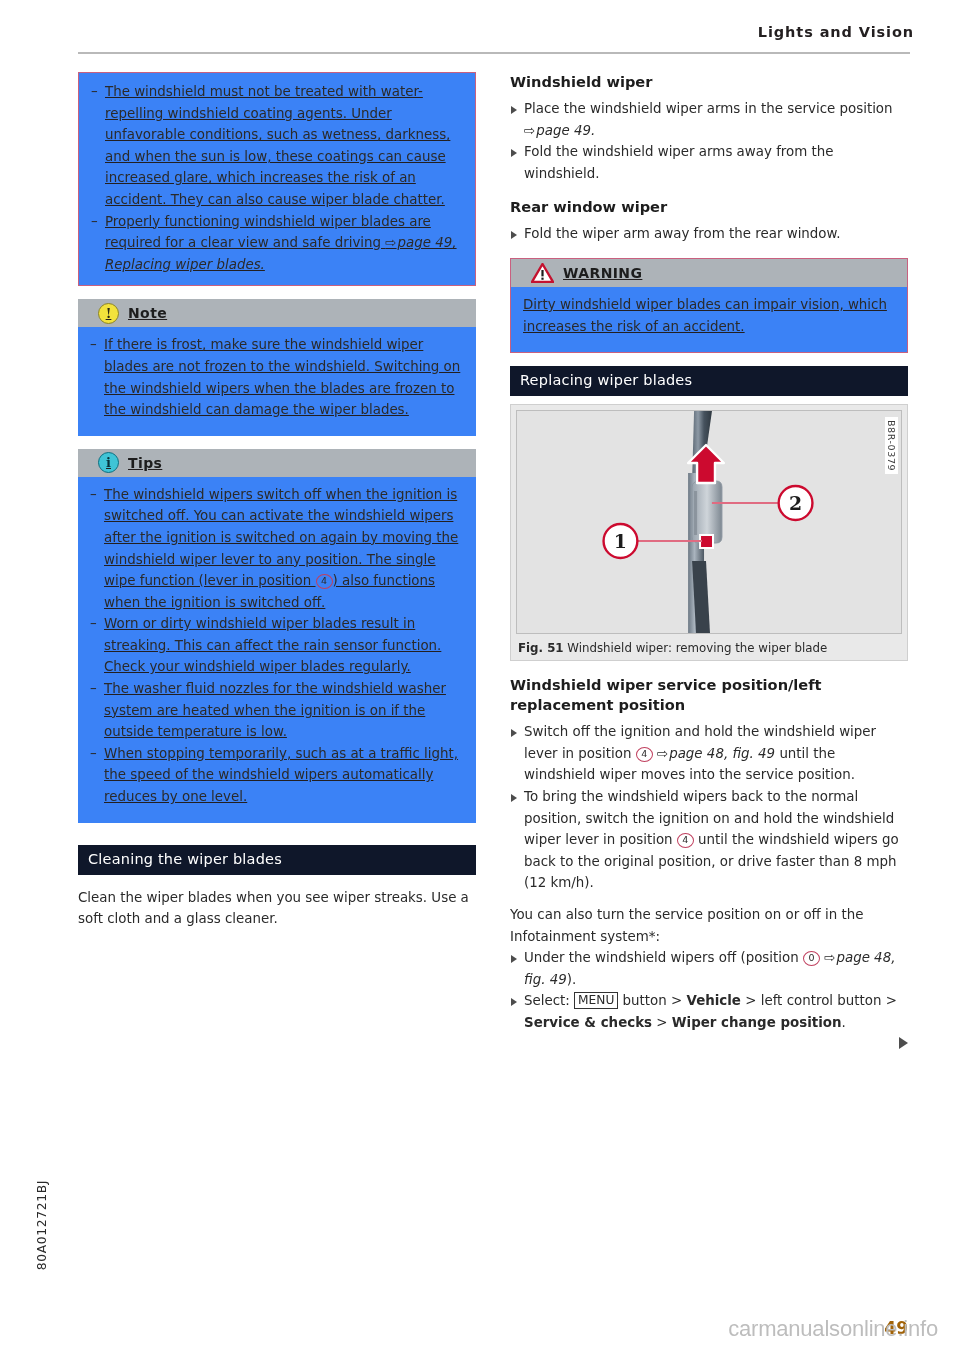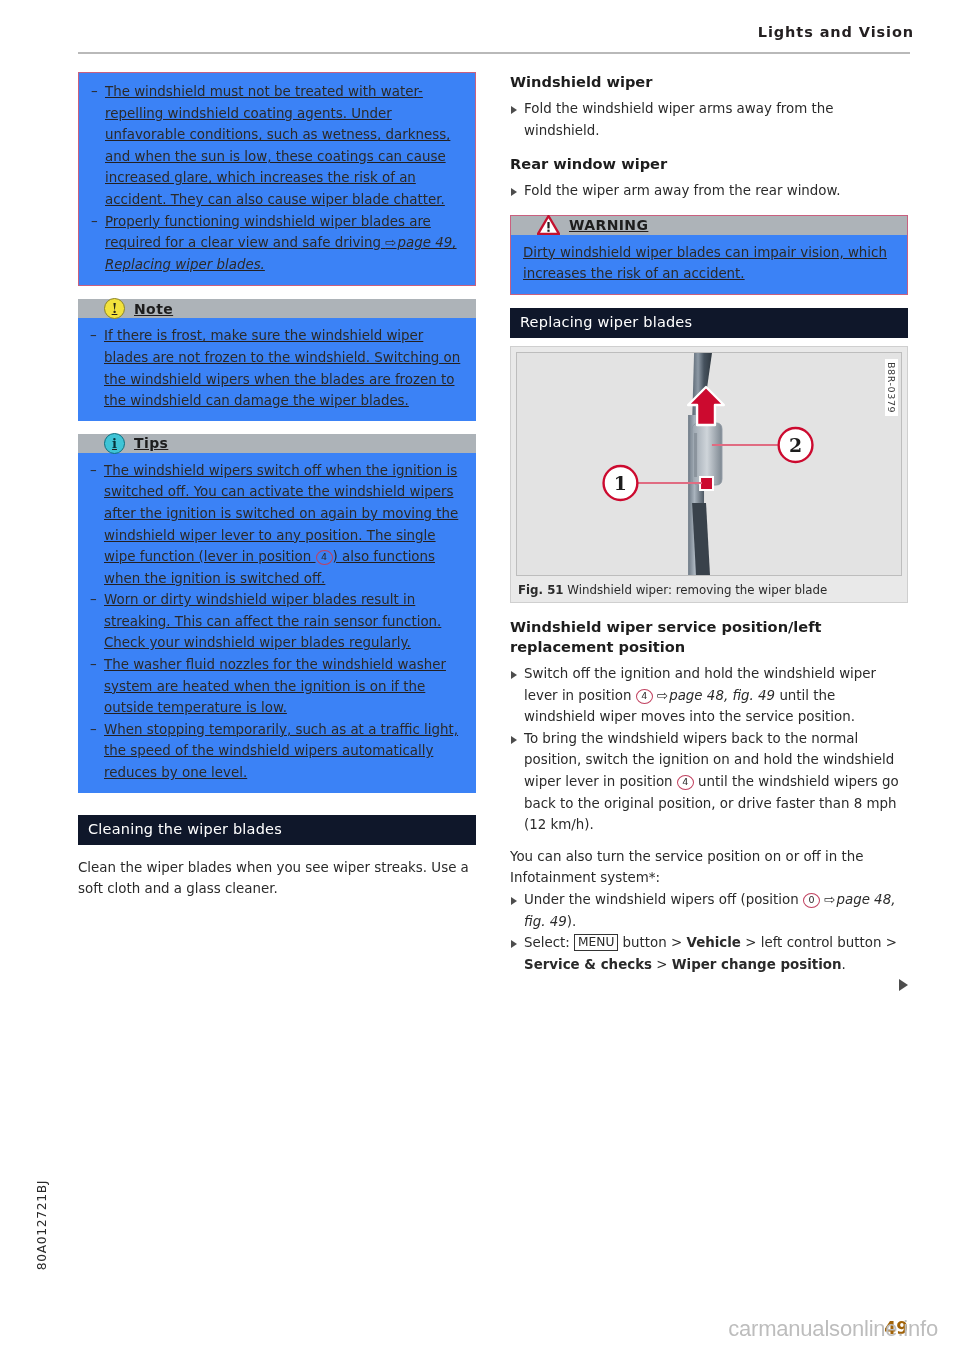--- a/index.html
+++ b/index.html
@@ -100,34 +100,34 @@
   
   .notice {
     border: 1px solid #c9607f;
     background: #3b82f6;
     text-decoration: underline;
   }
   .notice.plain { border: none; }
 
   .notice-head {
     background: #adb3b8;
-    height: 19px;
+    height: 28px;
     display: flex;
     align-items: center;
-    padding-left: 26px;
+    padding-left: 20px;
     gap: 9px;
   }
   .notice-head .notice-label {
     font-size: 14px;
     font-weight: bold;
     color: #1d1d1d;
     letter-spacing: .4px;
   }
   .notice-body {
-    padding: 7px 12px 9px 12px;
+    padding: 7px 12px 15px 12px;
   }
   .notice.no-head { padding: 8px 12px 10px 12px; }
 
   
   .icon-note, .icon-tips {
     width: 19px; height: 19px;
     border-radius: 50%;
     display: inline-flex;
     align-items: center;
     justify-content: center;
@@ -333,20 +333,21 @@
     <p class="body-text" style="margin-top:12px;">Clean the wiper blades when you see wiper streaks. Use a soft cloth and a glass cleaner.</p>
   </div>
 
 </div>
 
 <div id="right-column" class="column">
 
   <div class="block">
     <div class="subhead">Windshield wiper</div>
     <ul class="tri-list">
+      <li><span>Place the windshield wiper arms in the service position </span><span class="xref arrow-ref">page 49.</span></li>
       <li>Fold the windshield wiper arms away from the windshield.</li>
     </ul>
   </div>
 
   <div class="block">
     <div class="subhead">Rear window wiper</div>
     <ul class="tri-list">
       <li>Fold the wiper arm away from the rear window.</li>
     </ul>
   </div>

